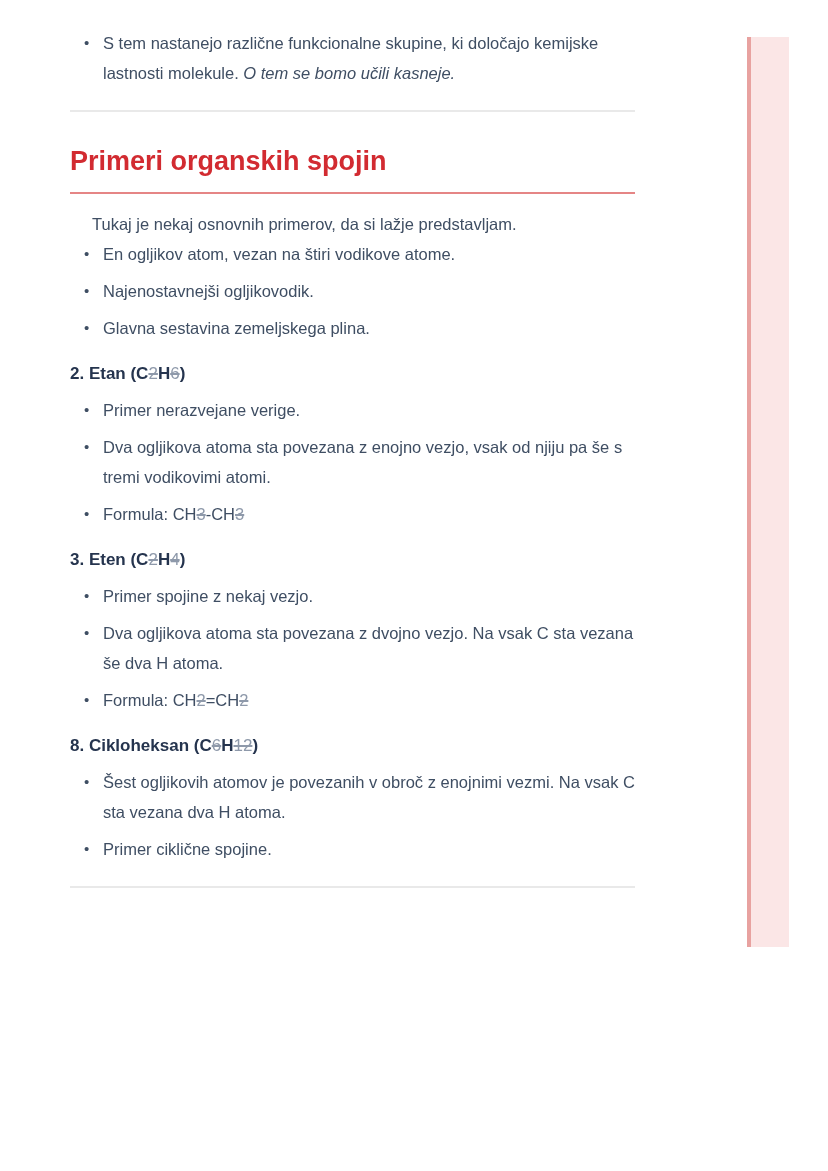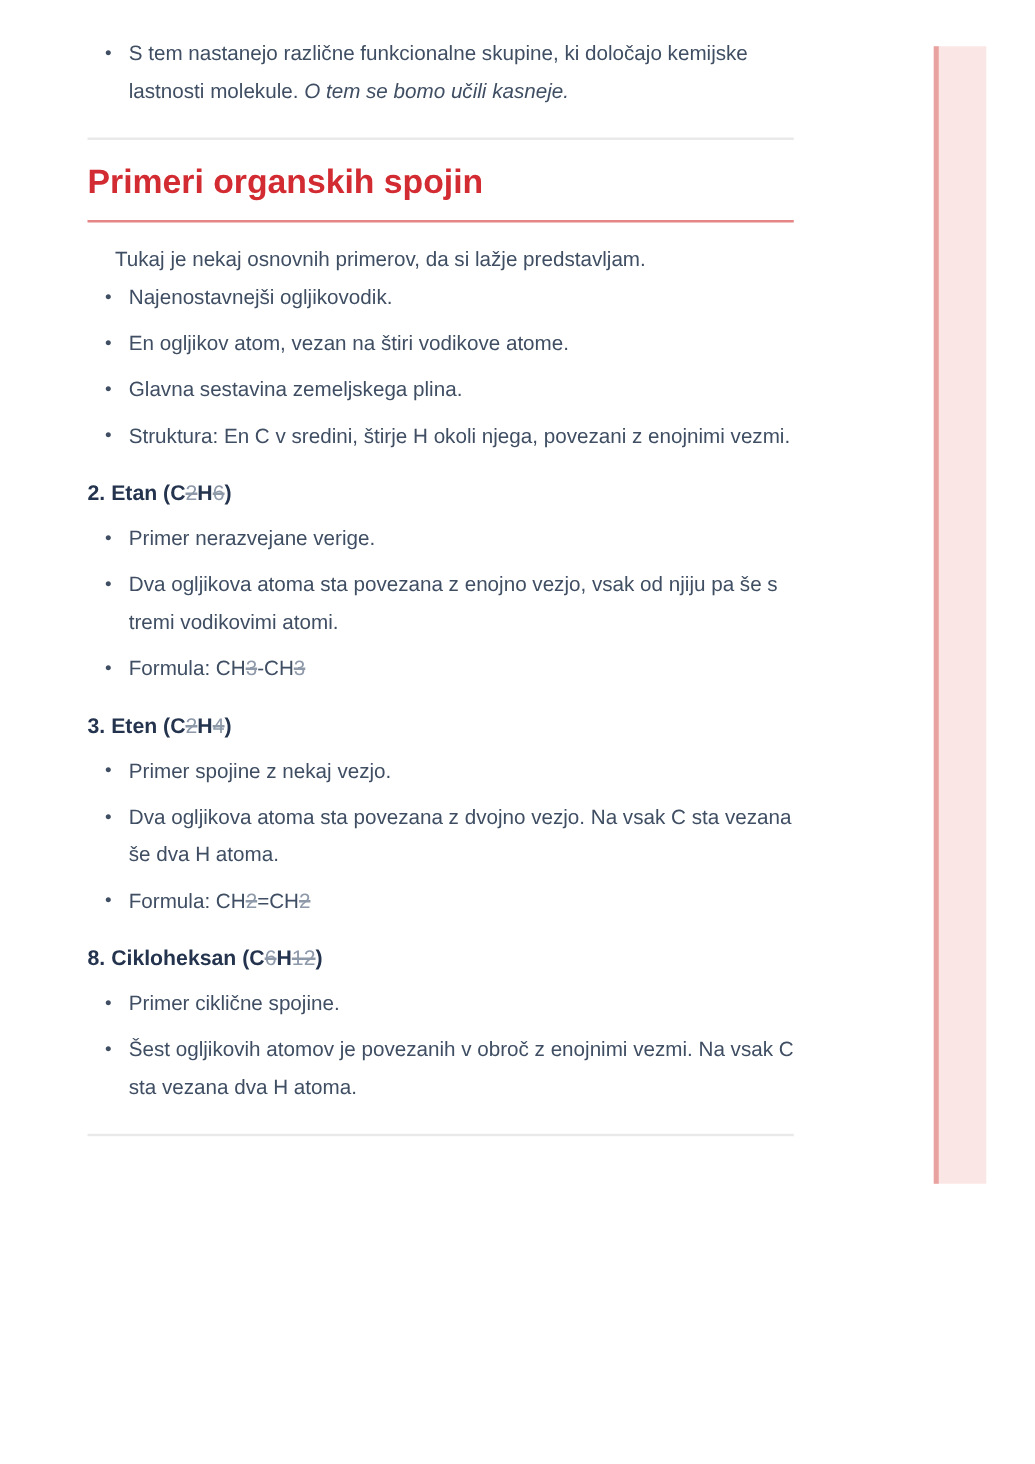--- a/index.html
+++ b/index.html
@@ -56,21 +56,21 @@
   }
 
   hr.divider{
     border:none;
     border-top:2px solid var(--divider);
     margin-top:22px;
   }
   hr.divider.bottom{margin-top:22px;}
 
   h1.section-title{
-    margin-top:18px;
+    margin-top:34px;
     color:var(--accent-red);
     font-size:27px;
     line-height:31px;
     font-weight:700;
     padding-bottom:15px;
     border-bottom:2px solid var(--heading-underline);
   }
   p.lead{
     margin-top:15px;
     line-height:30px;
@@ -124,41 +124,40 @@
 
 
     <hr class="divider">
 
     <h1 class="section-title">Primeri organskih spojin</h1>
 
     <p class="lead">Tukaj je nekaj osnovnih primerov, da si lažje predstavljam.</p>
 
     <div id="compounds">
         <ul class="bullets">
+          <li><span>En ogljikov atom, vezan na štiri vodikove atome.</span></li>
           <li><span>Najenostavnejši ogljikovodik.</span></li>
-          <li><span>En ogljikov atom, vezan na štiri vodikove atome.</span></li>
           <li><span>Glavna sestavina zemeljskega plina.</span></li>
-          <li><span>Struktura: En C v sredini, štirje H okoli njega, povezani z enojnimi vezmi.</span></li>
         </ul>
         <h3 class="compound-heading"><span>2. Etan (C</span><span class="seg-sub">2</span><span>H</span><span class="seg-sub">6</span><span>)</span></h3>
         <ul class="bullets">
           <li><span>Primer nerazvejane verige.</span></li>
           <li><span>Dva ogljikova atoma sta povezana z enojno vezjo, vsak od njiju pa še s tremi vodikovimi atomi.</span></li>
           <li><span>Formula: CH</span><span class="seg-sub">3</span><span>-CH</span><span class="seg-sub">3</span></li>
         </ul>
         <h3 class="compound-heading"><span>3. Eten (C</span><span class="seg-sub">2</span><span>H</span><span class="seg-sub">4</span><span>)</span></h3>
         <ul class="bullets">
           <li><span>Primer spojine z nekaj vezjo.</span></li>
           <li><span>Dva ogljikova atoma sta povezana z dvojno vezjo. Na vsak C sta vezana še dva H atoma.</span></li>
           <li><span>Formula: CH</span><span class="seg-sub">2</span><span>=CH</span><span class="seg-sub">2</span></li>
         </ul>
         <h3 class="compound-heading"><span>8. Cikloheksan (C</span><span class="seg-sub">6</span><span>H</span><span class="seg-sub">12</span><span>)</span></h3>
         <ul class="bullets">
+          <li><span>Šest ogljikovih atomov je povezanih v obroč z enojnimi vezmi. Na vsak C sta vezana dva H atoma.</span></li>
           <li><span>Primer ciklične spojine.</span></li>
-          <li><span>Šest ogljikovih atomov je povezanih v obroč z enojnimi vezmi. Na vsak C sta vezana dva H atoma.</span></li>
         </ul>
       </div>
 
     <hr class="divider bottom">
   </div>
 
   <div class="stripe"></div>
   <div class="footer">(c) Knowunity 2025</div>
 </div>
 

